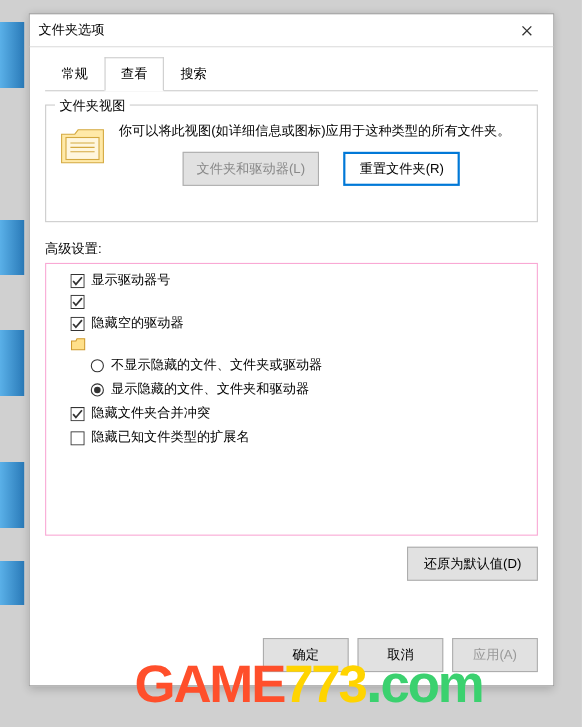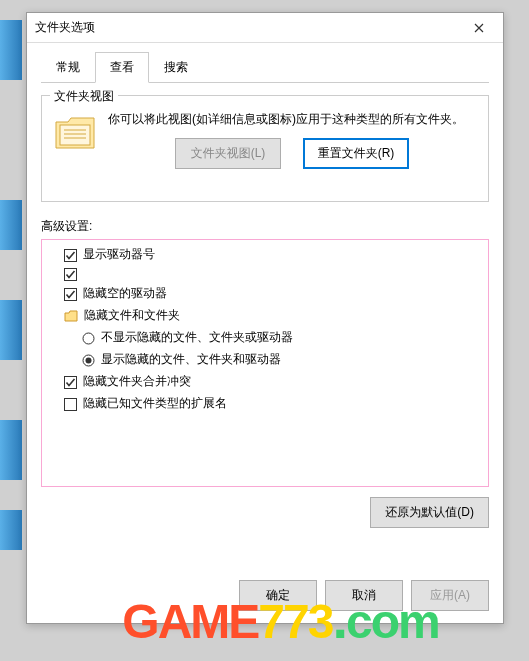--- a/index.html
+++ b/index.html
@@ -233,21 +233,21 @@
             <path d="M2 8 L14 8 L17 4 L40 4 L40 34 L2 34 Z" fill="#ffe9a8" stroke="#d4a940"></path>
             <rect x="6" y="11" width="30" height="20" fill="#fff6dd" stroke="#d4a940"></rect>
             <line x1="10" y1="16" x2="32" y2="16" stroke="#d4a940"></line>
             <line x1="10" y1="20" x2="32" y2="20" stroke="#d4a940"></line>
             <line x1="10" y1="24" x2="32" y2="24" stroke="#d4a940"></line>
           </svg>
         </div>
         <div class="folder-right">
           <div class="folder-desc">你可以将此视图(如详细信息或图标)应用于这种类型的所有文件夹。</div>
           <div class="folder-buttons">
-            <button class="btn" disabled="">文件夹视图(L)</button>
+            <button class="btn" disabled="">文件夹和驱动器(L)</button>
             <button class="btn highlight">重置文件夹(R)</button>
           </div>
         </div>
       </div>
     </div>
 
     <div class="adv-label">高级设置:</div>
     <div class="treeview" id="treeview">
         <div class="tree-item">
           <svg class="chk" viewBox="0 0 13 13">
@@ -266,21 +266,20 @@
           <svg class="chk" viewBox="0 0 13 13">
             <rect x="0.5" y="0.5" width="12" height="12" fill="#fff" stroke="#333"></rect>
             <path d="M2.5 6.5 L5 9.5 L10.5 3" stroke="#333" stroke-width="1.6" fill="none"></path>
           </svg>
           <span>隐藏空的驱动器</span>
         </div>
         <div class="tree-item folder-node">
           <svg class="mini-folder" viewBox="0 0 14 12">
             <path d="M1 3 L5 3 L6 1 L13 1 L13 11 L1 11 Z" fill="#ffe08a" stroke="#cf9a2e"></path>
           </svg>
-          <span>隐藏文件和文件夹</span>
         </div>
         <div class="tree-item indent">
           <svg class="rad" viewBox="0 0 13 13">
             <circle cx="6.5" cy="6.5" r="5.5" fill="#fff" stroke="#333"></circle>
           </svg>
           <span>不显示隐藏的文件、文件夹或驱动器</span>
         </div>
         <div class="tree-item indent">
           <svg class="rad" viewBox="0 0 13 13">
             <circle cx="6.5" cy="6.5" r="5.5" fill="#fff" stroke="#333"></circle>

